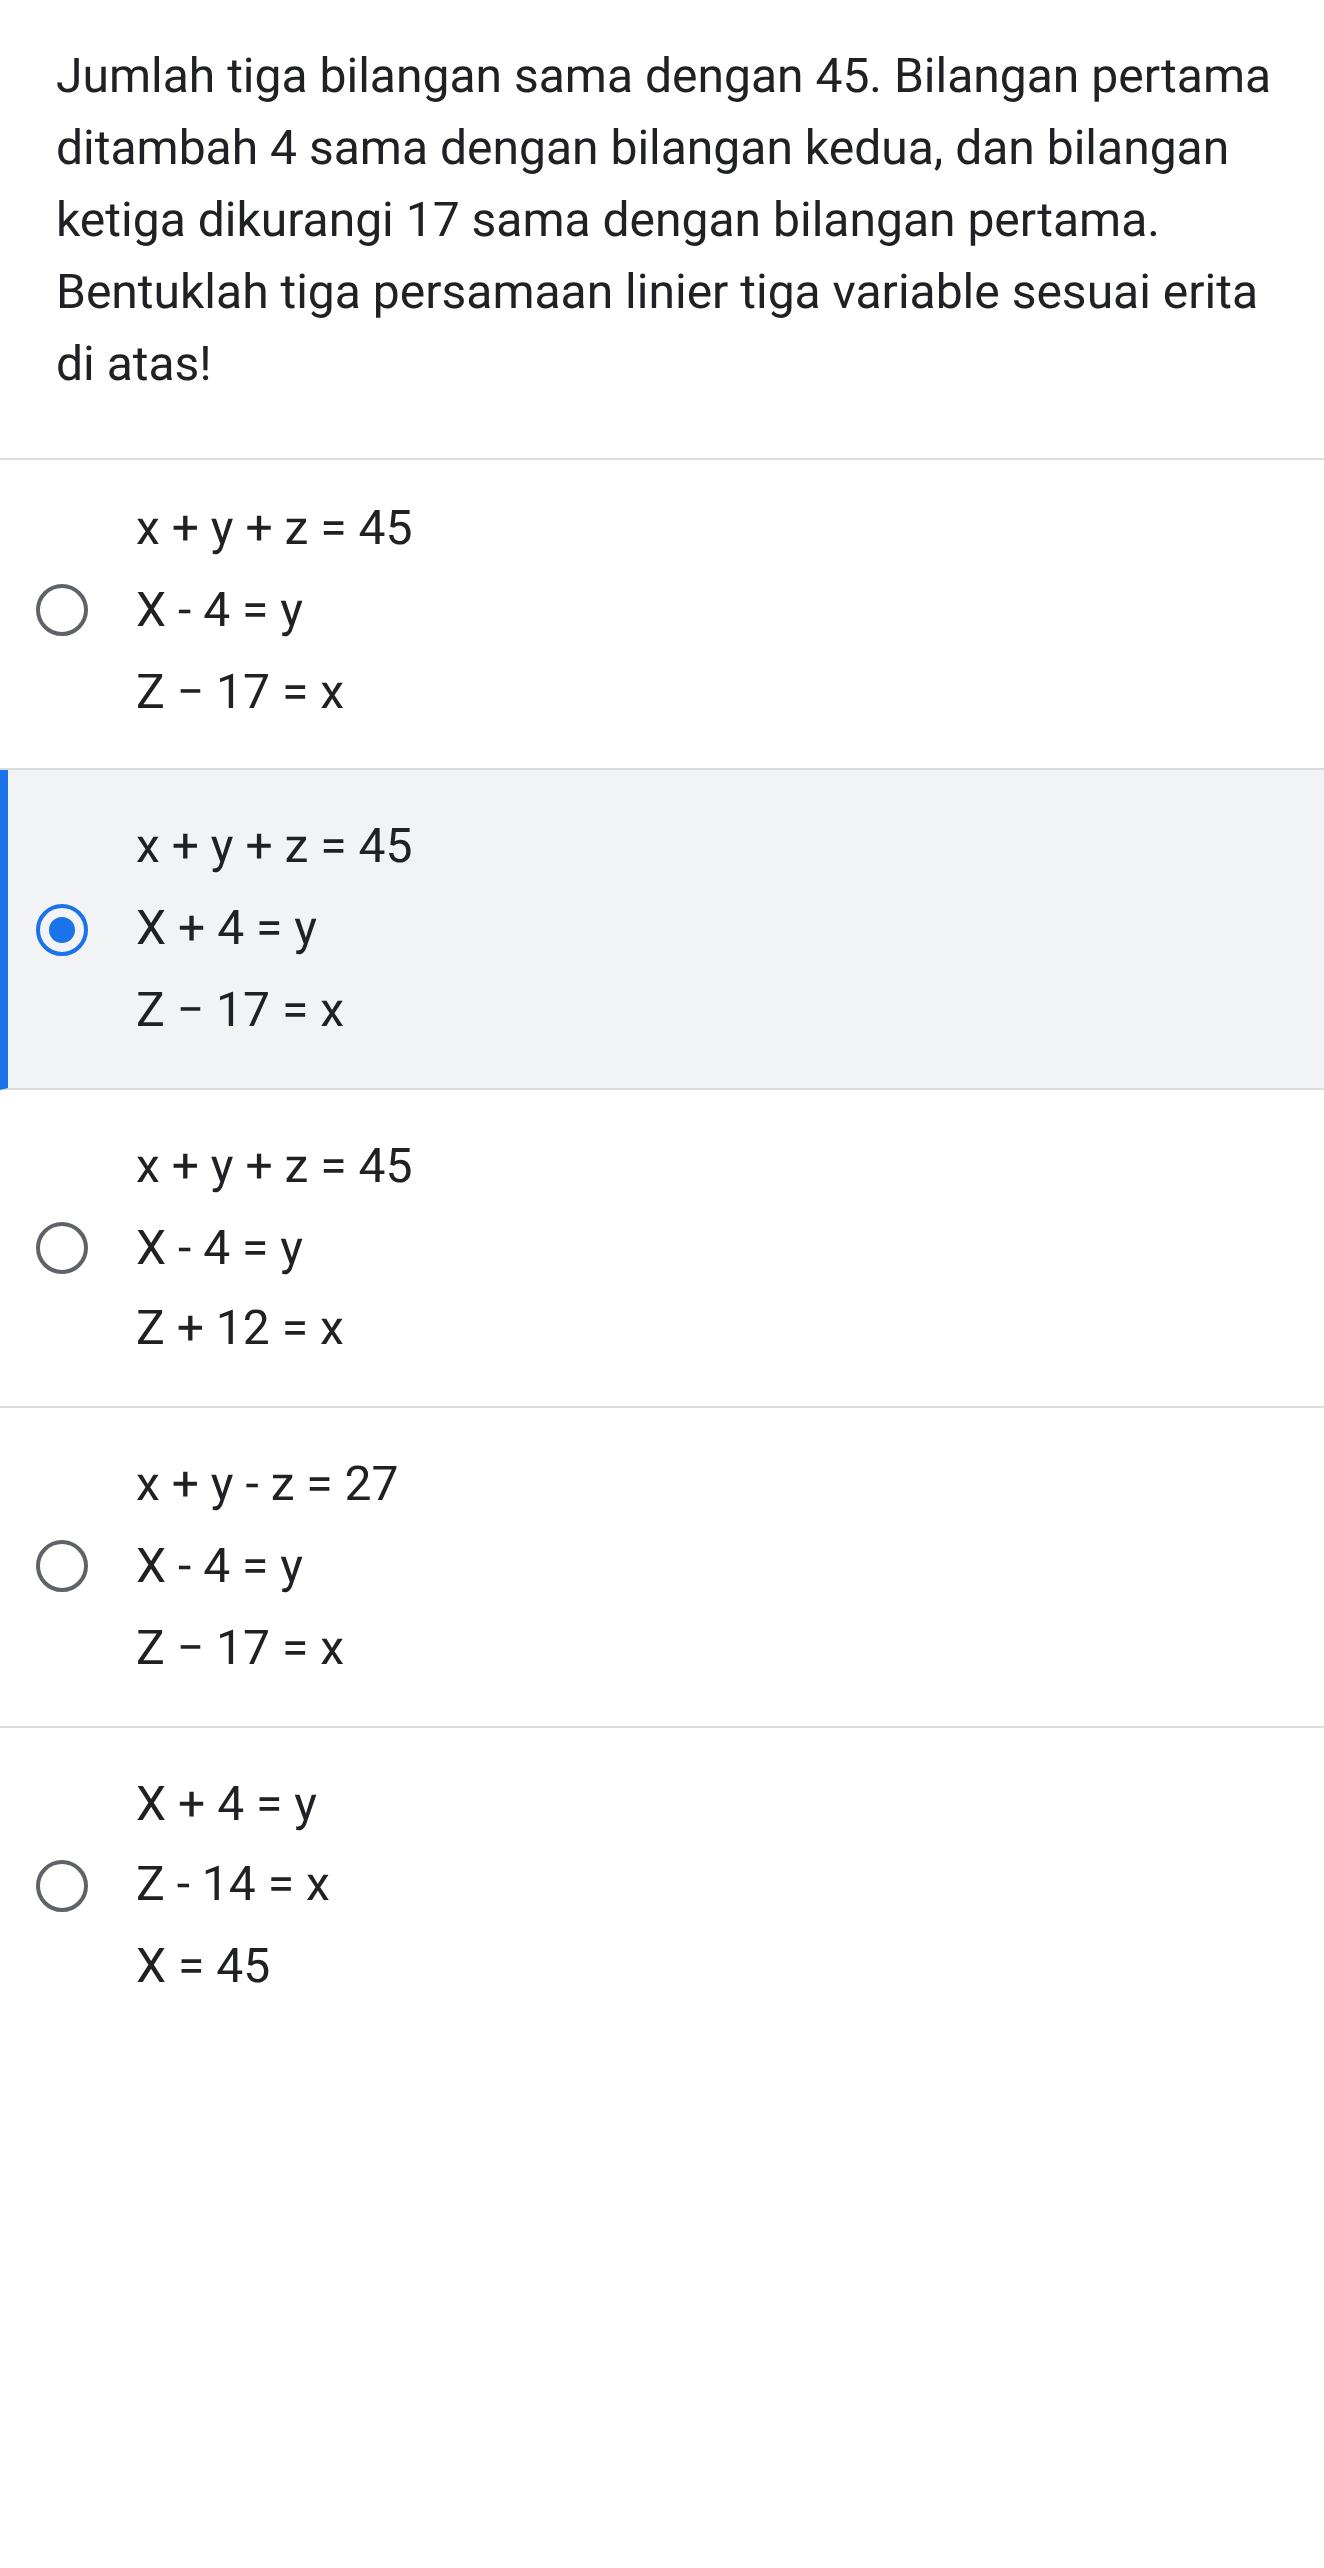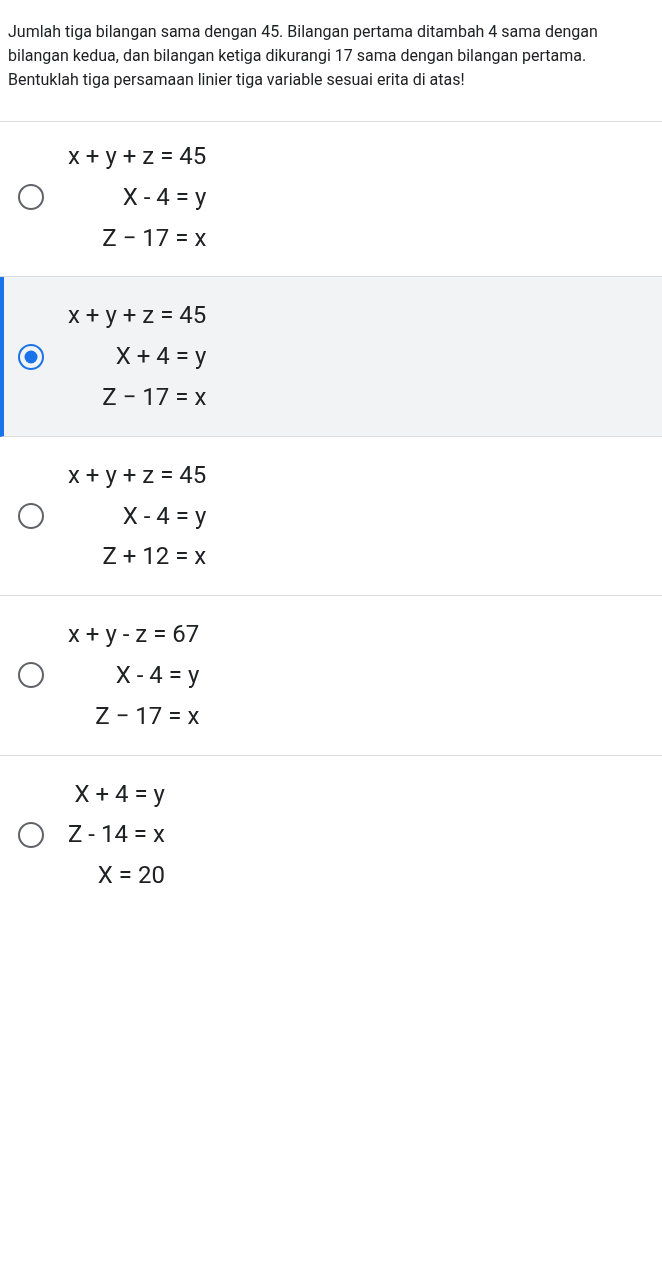--- a/index.html
+++ b/index.html
@@ -7,22 +7,22 @@
       margin: 0;
       padding: 0;
     }
     body {
       width: 662px;
       font-family: Roboto, Arial, sans-serif;
       background: #ffffff;
       color: #202124;
     }
     .question {
-      padding: 20px 24px 28px 8px;
-      font-size: 16px;
+      padding: 20px 24px 28px 28px;
+      font-size: 24px;
       line-height: 1.5;
       color: #202124;
     }
     .options {
       border-top: 1px solid transparent;
     }
     .option {
       display: flex;
       align-items: center;
       padding: 18px 24px 18px 18px;
@@ -66,21 +66,20 @@
     .option.selected .radio .inner {
       display: block;
     }
     .lines {
       font-size: 24px;
       line-height: 1.7;
       color: #202124;
     }
     .line {
       white-space: pre;
-      text-align: right;
     }
     .last-option {
       border-bottom: none;
     }
   </style>
 </head>
 <body>
 
 <div class="question">Jumlah tiga bilangan sama dengan 45. Bilangan pertama ditambah 4 sama dengan bilangan kedua, dan bilangan ketiga dikurangi 17 sama dengan bilangan pertama. Bentuklah tiga persamaan linier tiga variable sesuai erita di atas!</div>
 
@@ -111,28 +110,28 @@
     <div class="lines">
       <div class="line">x + y + z = 45</div>
       <div class="line">X - 4 = y</div>
       <div class="line">Z + 12 = x</div>
     </div>
   </div>
 
   <div class="option">
     <div class="radio"></div>
     <div class="lines">
-      <div class="line">x + y - z = 67</div>
+      <div class="line">x + y - z = 27</div>
       <div class="line">X - 4 = y</div>
       <div class="line">Z − 17 = x</div>
     </div>
   </div>
 
   <div class="option last-option">
     <div class="radio"></div>
     <div class="lines">
       <div class="line">X + 4 = y</div>
       <div class="line">Z - 14 = x</div>
-      <div class="line">X = 20</div>
+      <div class="line">X = 45</div>
     </div>
   </div>
 
 </div>
 
 </body></html>

